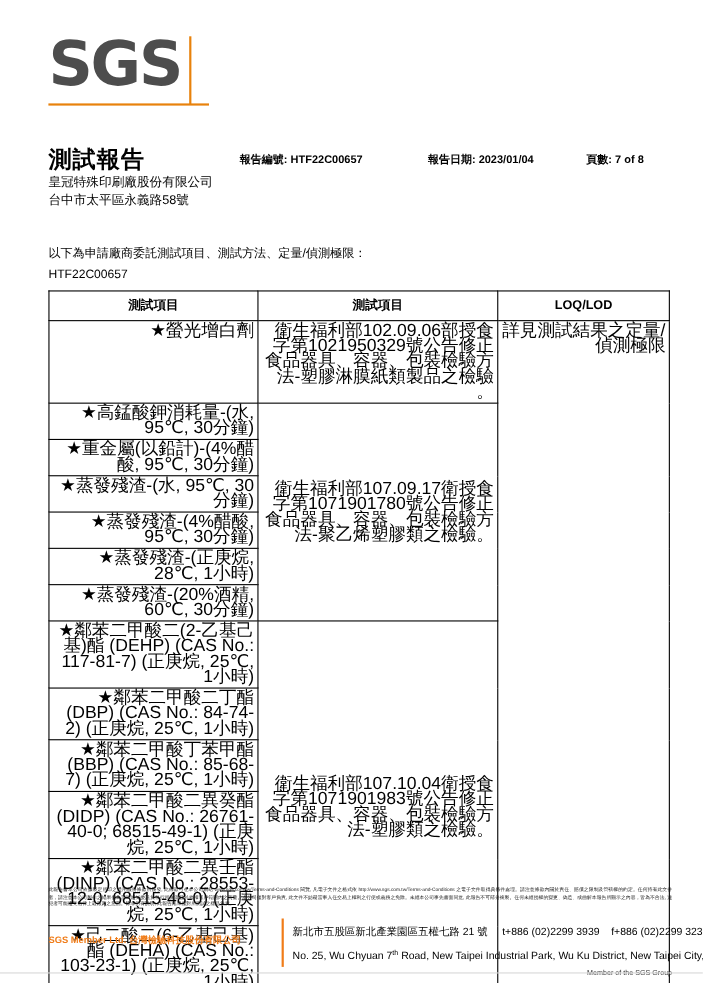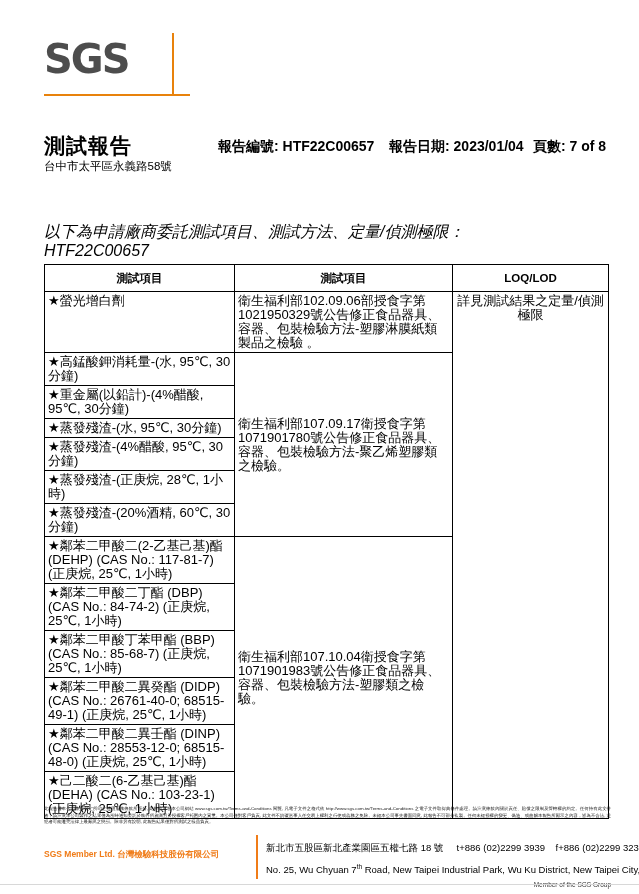--- a/index.html
+++ b/index.html
@@ -27,21 +27,21 @@
   .logo-block {
     position: absolute;
     left: 44px;
     top: 33px;
     width: 130px;
     height: 72px;
   }
   .logo-text {
     font-family: "DejaVu Sans", sans-serif;
     font-weight: bold;
-    font-size: 40px;
+    font-size: 56px;
     letter-spacing: -2px;
     color: #4d4d4d;
     line-height: 52px;
     position: absolute;
     left: 0;
     top: 0;
   }
   .logo-vrule {
     position: absolute;
     left: 128px;
@@ -79,57 +79,57 @@
   }
   .header-meta {
     position: absolute;
     left: 0;
     top: 0;
     width: 565px;
     height: 20px;
   }
   .meta-item {
     position: absolute;
-    font-size: 14px;
+    font-size: 10px;
     font-weight: bold;
     white-space: nowrap;
     top: 4px;
     text-align: right;
   }
   .meta-report-no { left: 174px; }
   .meta-report-date { left: 345px; }
   .meta-pages { left: 489px; }
   .meta-label { font-weight: bold; }
   .meta-value { font-weight: bold; }
 
   
   .intro {
     position: absolute;
     left: 44px;
     top: 222px;
-    font-size: 16px;
+    font-size: 11px;
     line-height: 19px;
-    font-style: italic;
   }
 
   
   .tbl {
     position: absolute;
     left: 44px;
     top: 264px;
     width: 564px;
     border-collapse: collapse;
     table-layout: fixed;
   }
   .tbl td, .tbl th {
     border: 1px solid #000;
     vertical-align: top;
     padding: 2px 3px 2px 3px;
-    font-size: 13px;
+    font-size: 16px;
     line-height: 14px;
+    text-align: right;
   }
   .tbl th {
     text-align: center;
     font-weight: bold;
     font-size: 11.5px;
     padding: 6px 3px 6px 3px;
     vertical-align: middle;
   }
   .col-item { width: 190px; }
   .col-method { width: 218px; }
@@ -231,20 +231,21 @@
       <div class="meta-item meta-report-date">
         <span class="meta-label">報告日期:</span>
         <span class="meta-value">2023/01/04</span>
       </div>
       <div class="meta-item meta-pages">
         <span class="meta-label">頁數:</span>
         <span class="meta-value">7 of 8</span>
       </div>
     </div>
     <div class="doc-title">測試報告</div>
+    <div class="company-name">皇冠特殊印刷廠股份有限公司</div>
     <div class="company-addr">台中市太平區永義路58號</div>
   </div>
 
   <div class="intro">
     <div>以下為申請廠商委託測試項目、測試方法、定量/偵測極限：</div>
     <div>HTF22C00657</div>
   </div>
 
   <table class="tbl">
     <colgroup>
@@ -323,21 +324,21 @@
     <div class="footer-legal">此報告書本公司依據製定所印之通用服務條款所簽發, 此條款可在本公司網站 www.sgs.com.tw/Terms-and-Conditions 閱覽, 凡電子文件之格式依 http://www.sgs.com.tw/Terms-and-Conditions 之電子文件取得典條件處理。請注意條款內關於責任、賠償之限制及管轄權的約定。任何持有此文件者，請注意本公司製作之結果僅為當時通知委託於執行所施測且於授權客戶範圍內之實量。本公司僅對客戶負責, 此文件不妨礙當事人任交易上權利之行使或義務之免除。未經本公司事先書面同意, 此報告不可部分複製。任何未經授權的變更、偽造、或曲解本報告所顯示之內容，皆為不合法, 違犯者可能遭受法律上最嚴厲之懲罰。除非另有說明, 此報告結果僅對所測試之樣品負責。</div>
 
     <div class="footer-main">
       <div class="footer-sgs">
         <span>SGS Member Ltd.</span>
         <span class="cn">台灣檢驗科技股份有限公司</span>
       </div>
       <div class="footer-divider"></div>
       <div class="footer-addr">
         <div>
-          <span>新北市五股區新北產業園區五權七路 18 號</span>
+          <span>新北市五股區新北產業園區五權七路 21 號</span>
           &nbsp;&nbsp;&nbsp;
           <span>t+886 (02)2299 3939</span>
           &nbsp;&nbsp;
           <span>f+886 (02)2299 3237</span>
         </div>
         <div class="line2">
           <span>No. 25, Wu Chyuan 7</span><span class="sup">th</span><span> Road, New Taipei Industrial Park, Wu Ku District, New Taipei City, Taiwan</span>
         </div>
       </div>
       <div class="footer-member">Member of the SGS Group</div>

